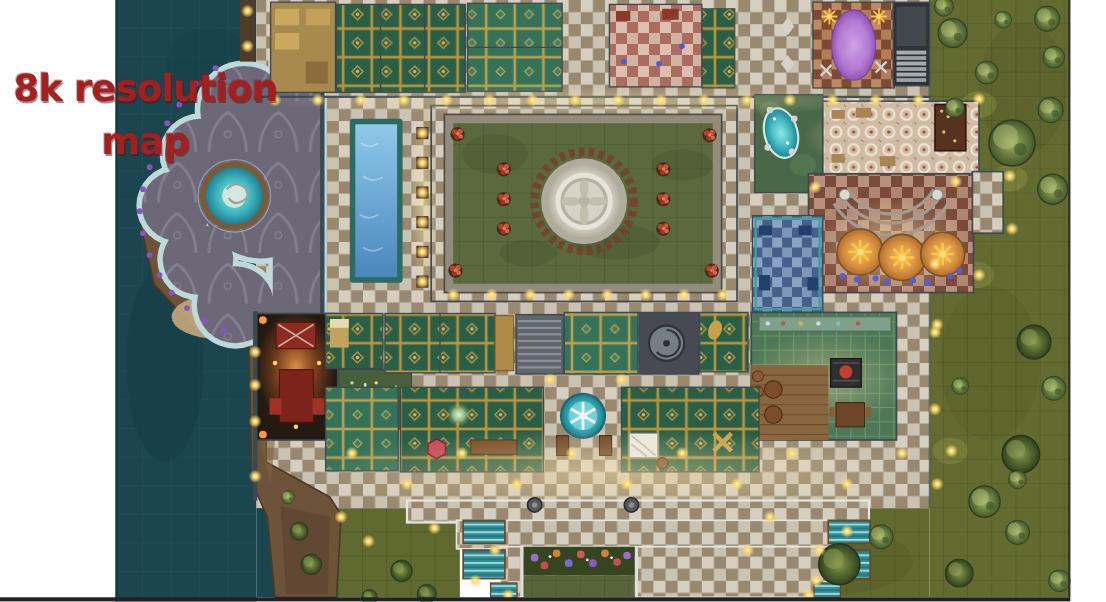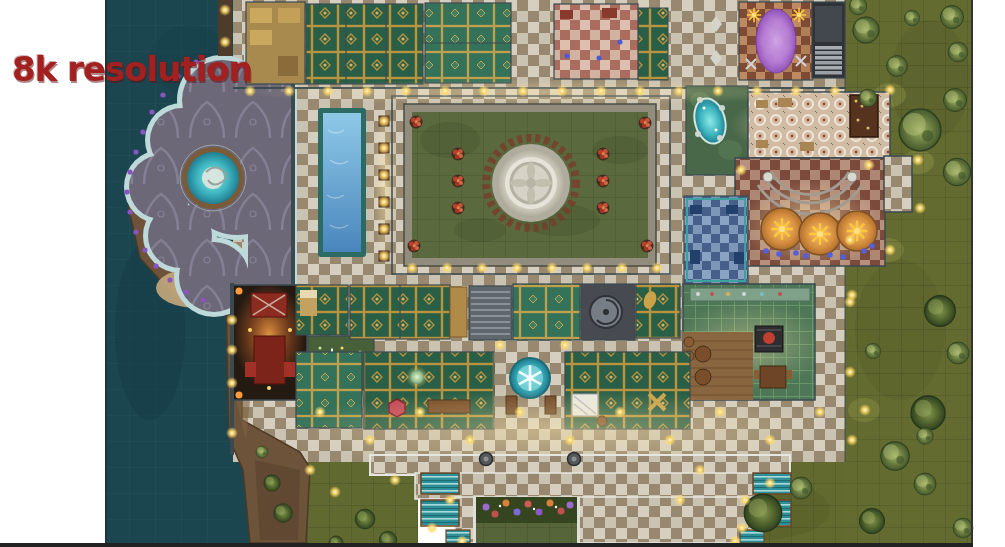--- a/index.html
+++ b/index.html
@@ -652,16 +652,17 @@
         <use href="#lampC" x="565" y="345"></use>
 </g>
 
 <g>
   <rect x="105" y="0" width="2" height="547" fill="#1f3338"></rect>
   <rect x="971" y="0" width="2" height="543" fill="#333333"></rect>
   <rect x="0" y="543" width="973" height="4" fill="#222222"></rect>
 </g>
 </svg>
 
-<div class="promo" style="color: rgb(163, 32, 32);">
+<div class="promo" style="color: rgb(163, 32, 32); margin-top: 12px;">
   <span>8k resolution</span>
+  <span>map</span>
 </div>
 </div>
 
 </body></html>

